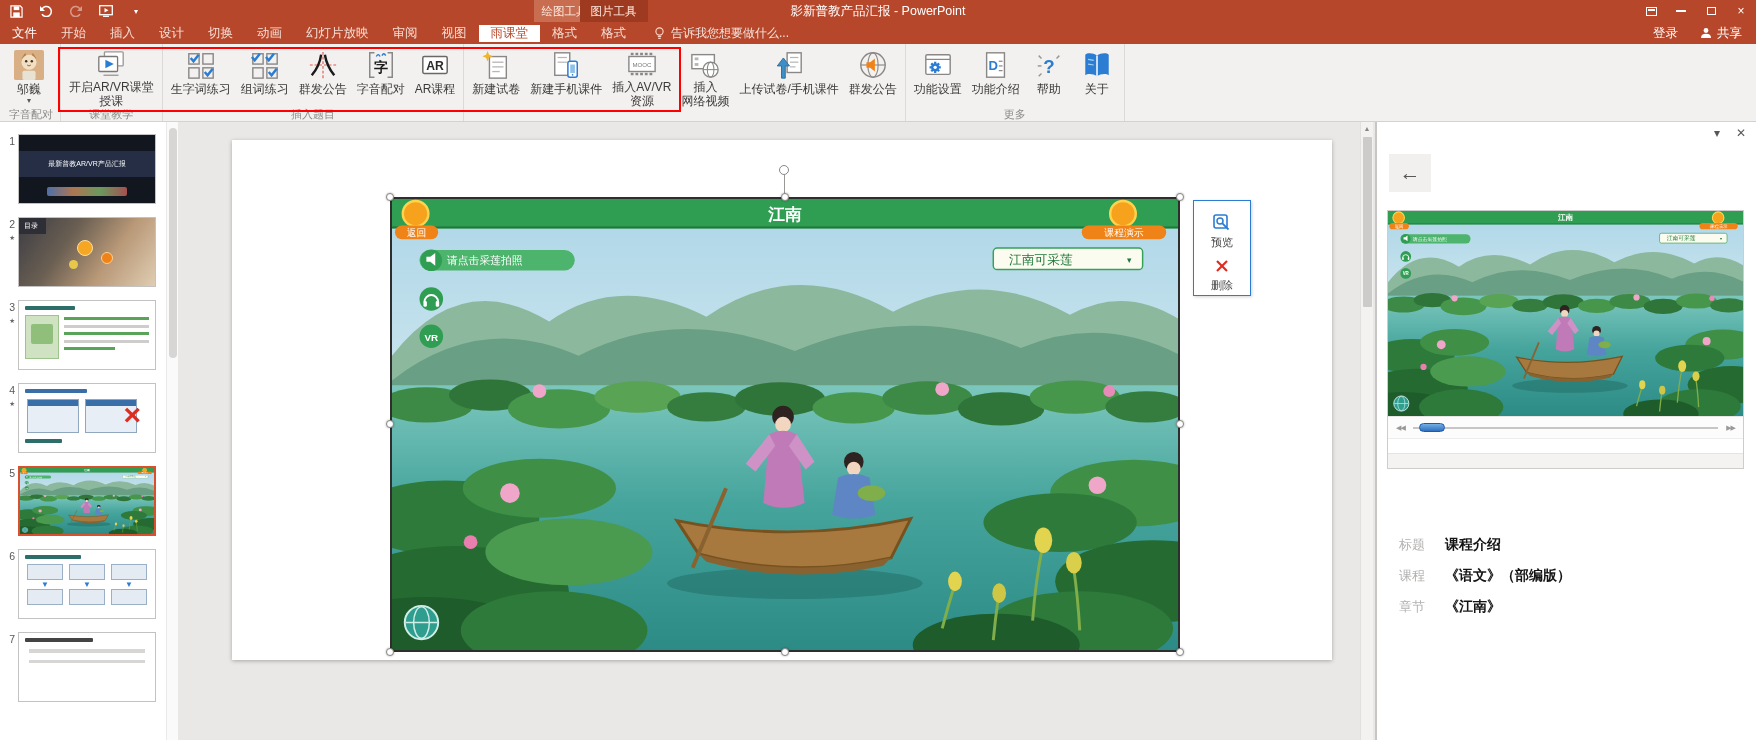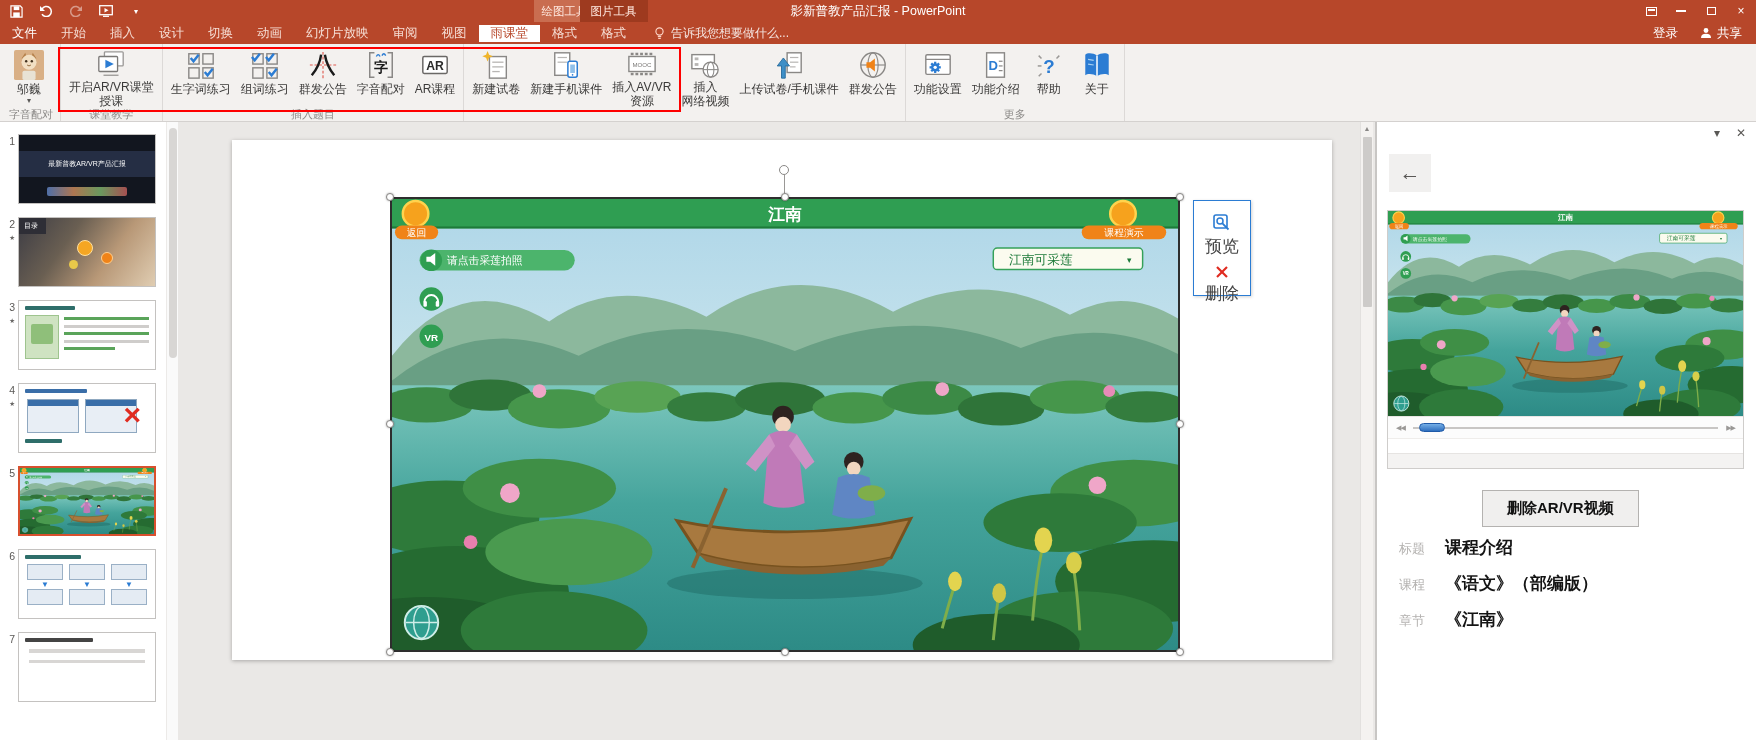--- a/index.html
+++ b/index.html
@@ -95,21 +95,21 @@
 
 .canvas { position:absolute; left:178px; top:0; width:1182px; height:618px; background:#eae8e6; }
 .slide-white { position:absolute; left:54px; top:18px; width:1100px; height:520px; background:#fff; box-shadow:0 1px 4px rgba(0,0,0,.28); }
 .slide-img { position:absolute; left:212px; top:75px; width:790px; height:455px; border:2px solid #2e2e2e; background:#dff0ea; }
 .handle { position:absolute; width:8px; height:8px; border-radius:50%; background:#fff; border:1px solid #8a8886; box-shadow:0 0 2px rgba(0,0,0,.35); z-index:6; }
 .rot-line { position:absolute; width:1px; height:20px; background:#9a9896; z-index:5; }
 .rot-handle { position:absolute; width:10px; height:10px; border-radius:50%; background:#fff; border:1.5px solid #8a8886; z-index:6; }
 .floatmenu { position:absolute; left:1015px; top:78px; width:58px; height:96px; background:#fff;
   border:1px solid #2b7cd3; box-shadow:1px 1px 3px rgba(0,0,0,.18); display:flex; flex-direction:column;
   align-items:center; padding-top:8px; gap:2px; z-index:8; }
-.floatmenu .flbl { font-size:17px; color:#444; }
+.floatmenu .flbl { font-size:11px; color:#444; }
 .floatmenu .fic { width:20px; height:20px; display:flex; align-items:center; justify-content:center; margin-top:4px; }
 
 
 .vscroll { position:absolute; left:1360px; top:0; width:13px; height:618px; background:#f4f2f0; border-left:1px solid #e2e0de; }
 .vscroll .varrow { height:14px; text-align:center; font-size:7px; color:#8a8886; line-height:14px; }
 .vscroll .vthumb { position:absolute; left:2px; top:15px; width:9px; height:170px; background:#cdcbc9; border-radius:1px; }
 
 
 .pane { position:absolute; left:1375px; top:0; width:381px; height:618px; background:#fff; border-left:2px solid #c8c6c4; }
 .pane-icons { position:absolute; right:10px; top:4px; display:flex; gap:16px; color:#5a5856; }
@@ -126,21 +126,21 @@
 .scrub .track::before { content:""; position:absolute; left:0; right:0; top:4px; height:1.5px; background:#c8c6c4; }
 .scrub .sthumb { position:absolute; left:6px; top:0; width:26px; height:9px; border-radius:5px;
   background:linear-gradient(#74aee6,#2f6fbe); border:1px solid #1f5aa8; }
 .vrow1 { height:15px; background:#fff; border-top:1px solid #efedeb; }
 .vrow2 { height:15px; background:#f4f3f2; border-top:1px solid #e6e4e2; }
 .delbtn { position:absolute; left:105px; top:368px; padding:8px 24px; font-size:15px; font-weight:bold;
   color:#111; background:#f0efee; border:1px solid #b4b2b0; cursor:default; font-family:inherit; }
 .meta { position:absolute; left:22px; top:414px;font-family:Liberation Mono, monospace; }
 .mrow { display:flex; margin-bottom:13px; align-items:baseline; }
 .mlabel { width:46px; font-size:13px; color:#b3b1af; flex:none; }
-.mvalue { font-size:17px; font-weight:bold; color:#141414; }
+.mvalue { font-size:14px; font-weight:bold; color:#141414; }
 </style>
 </head>
 <body>
 
 <div class="app">
 
   <div class="titlebar">
     <div class="qat">
       <span class="qbtn">
         <svg width="13" height="13" viewBox="0 0 14 14">
@@ -924,21 +924,20 @@
         <div class="scrub">
           <span class="sk">◀◀</span>
           <span class="track">
               <span class="sthumb"></span>
             </span>
           <span class="sk">▶▶</span>
         </div>
         <div class="vrow1"></div>
         <div class="vrow2"></div>
       </div>
-      <button class="delbtn">删除AR/VR视频</button>
       <div class="meta" id="meta">
           <div class="mrow">
             <span class="mlabel">标题</span>
             <span class="mvalue">课程介绍</span>
           </div>
           <div class="mrow">
             <span class="mlabel">课程</span>
             <span class="mvalue">《语文》（部编版）</span>
           </div>
           <div class="mrow">

